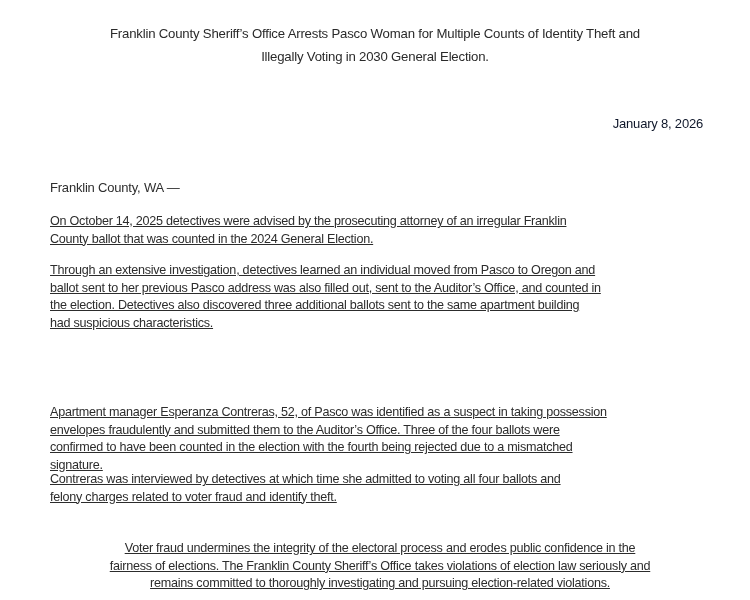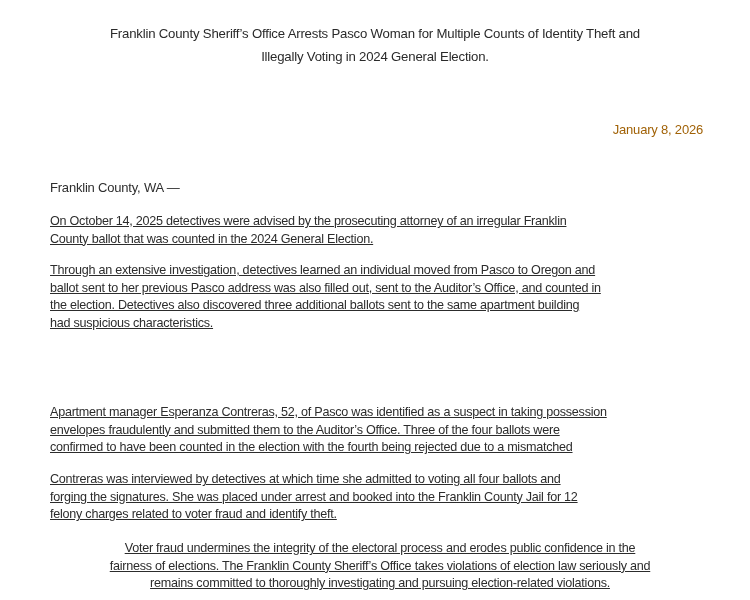--- a/index.html
+++ b/index.html
@@ -30,24 +30,24 @@
       text-align: center;
       font-size: 13.2px;
       line-height: 23px;
       letter-spacing: -0.2px;
       color: #2a2a2a;
     }
     .title .line { display: block; white-space: nowrap; }
     .date {
       position: absolute;
       right: 47px;
-      top: 122px;
+      top: 116px;
       font-size: 13px;
       letter-spacing: -0.2px;
-      color: #a16207;
+      color: #0f172a;
     }
     .dateline {
       position: absolute;
       left: 50px;
       top: 180px;
       font-size: 13px;
       letter-spacing: -0.2px;
       color: #2e2e2e;
       text-align: right;
     }
@@ -68,21 +68,21 @@
     #p4 { top: 471px; }
     #p5 { top: 540px; text-align: center; }
   </style>
 </head>
 <body>
 
 <div class="doc">
 
   <div class="title">
     <span class="line">Franklin County Sheriff’s Office Arrests Pasco Woman for Multiple Counts of Identity Theft and</span>
-    <span class="line">Illegally Voting in 2024 General Election.</span>
+    <span class="line">Illegally Voting in 2030 General Election.</span>
   </div>
 
   <div class="date">January 8, 2026</div>
 
   <div class="dateline">Franklin County, WA —</div>
 
   <div class="para" id="p1">
     <span class="line">On October 14, 2025 detectives were advised by the prosecuting attorney of an irregular Franklin</span>
     <span class="line">County ballot that was counted in the 2024 General Election.</span>
   </div>
@@ -91,25 +91,25 @@
     <span class="line">Through an extensive investigation, detectives learned an individual moved from Pasco to Oregon and</span>
     <span class="line">ballot sent to her previous Pasco address was also filled out, sent to the Auditor’s Office, and counted in</span>
     <span class="line">the election. Detectives also discovered three additional ballots sent to the same apartment building</span>
     <span class="line">had suspicious characteristics.</span>
   </div>
 
   <div class="para" id="p3">
     <span class="line">Apartment manager Esperanza Contreras, 52, of Pasco was identified as a suspect in taking possession</span>
     <span class="line">envelopes fraudulently and submitted them to the Auditor’s Office. Three of the four ballots were</span>
     <span class="line">confirmed to have been counted in the election with the fourth being rejected due to a mismatched</span>
+    <span class="line">signature.</span>
   </div>
 
   <div class="para" id="p4">
     <span class="line">Contreras was interviewed by detectives at which time she admitted to voting all four ballots and</span>
-    <span class="line">forging the signatures. She was placed under arrest and booked into the Franklin County Jail for 12</span>
     <span class="line">felony charges related to voter fraud and identify theft.</span>
   </div>
 
   <div class="para" id="p5">
     <span class="line">Voter fraud undermines the integrity of the electoral process and erodes public confidence in the</span>
     <span class="line">fairness of elections. The Franklin County Sheriff’s Office takes violations of election law seriously and</span>
     <span class="line">remains committed to thoroughly investigating and pursuing election-related violations.</span>
   </div>
 
 </div>

